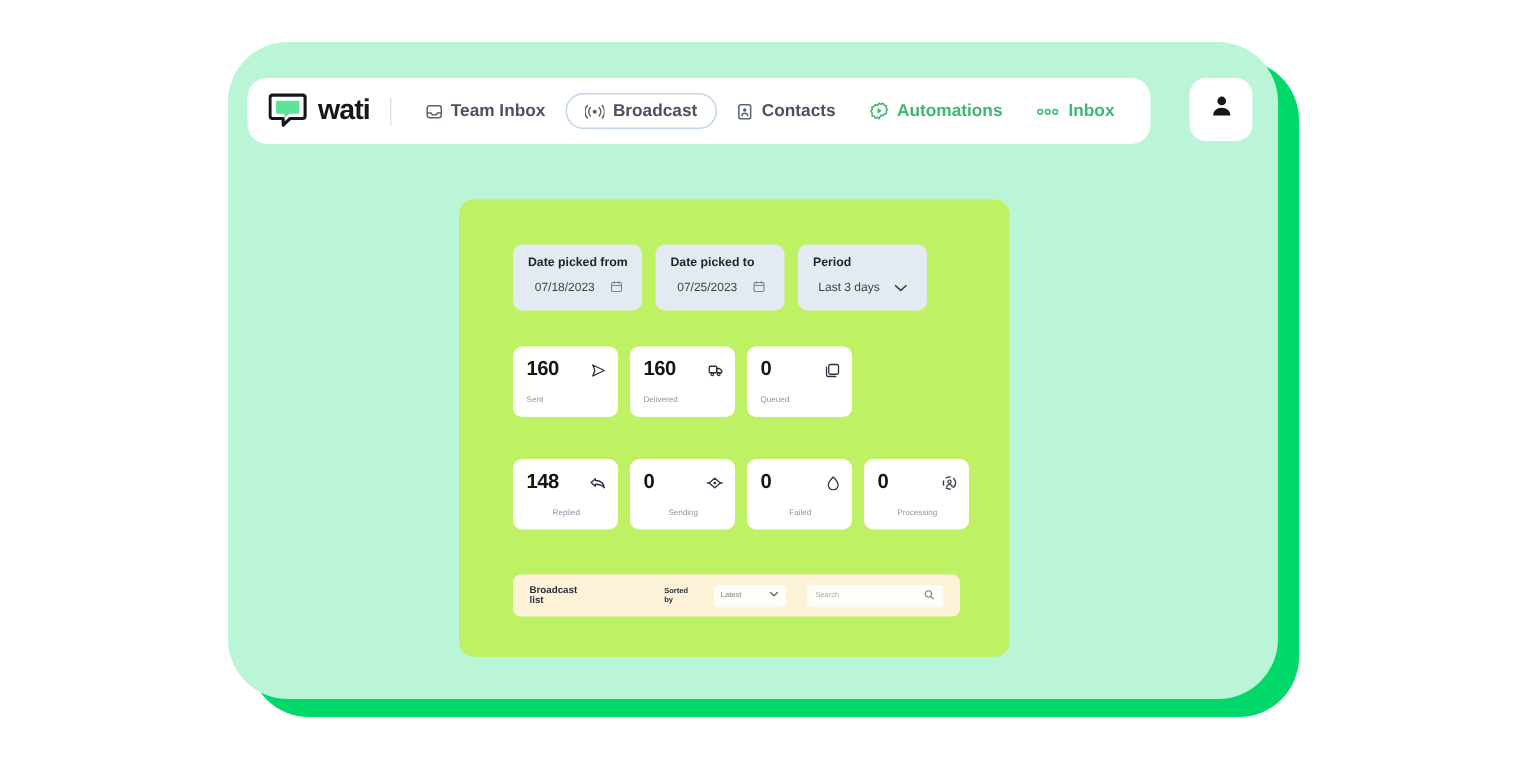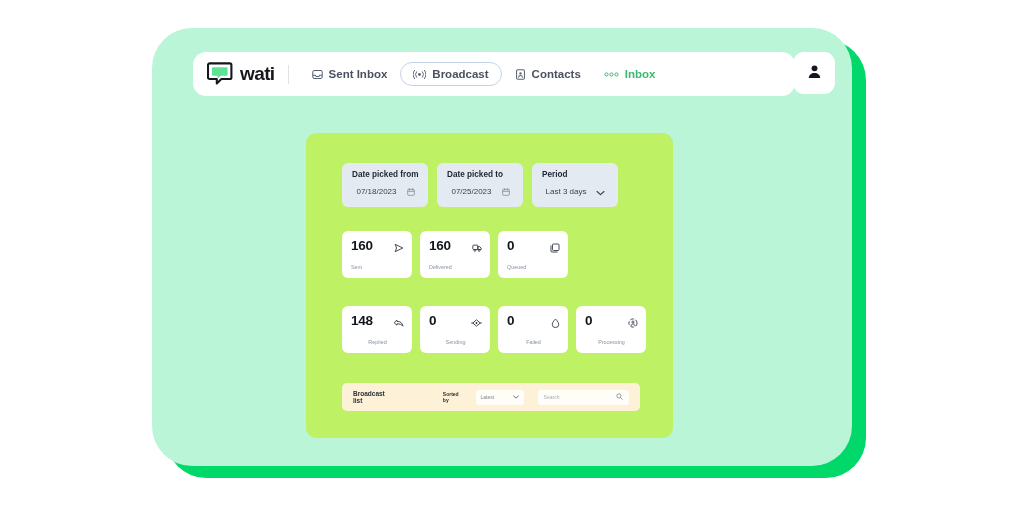--- a/index.html
+++ b/index.html
@@ -23,21 +23,21 @@
     position: absolute;
     left: 152px; top: 28px;
     width: 700px; height: 438px;
     background: #b9f5d6;
     border-radius: 40px;
   }
 
   
   .navbar {
     position: absolute;
-    left: 193px; top: 52px;
+    left: 165px; top: 52px;
     width: 602px; height: 44px;
     background: #ffffff;
     border-radius: 13px;
     display: flex; align-items: center;
     padding: 0 14px;
   }
   .logo { display: flex; align-items: center; gap: 7px; }
   .logo-mark { width: 26px; height: 24px; position: relative; }
   .logo-text {
     font-size: 19px; font-weight: bold; color: #15171c;
@@ -165,21 +165,21 @@
 
     <div class="nav-items">
 
       <div class="nav-item">
         <span class="nav-ic">
           <svg width="11" height="11" viewBox="0 0 14 14">
             <rect x="1" y="2" width="12" height="10" rx="2" fill="none" stroke="#5a6374" stroke-width="1.3"></rect>
             <path d="M1 8h3.3l1 1.6h3.4l1-1.6H13" fill="none" stroke="#5a6374" stroke-width="1.3" stroke-linejoin="round"></path>
           </svg>
         </span>
-        <span>Sent Inbox</span>
+        <span>Team Inbox</span>
       </div>
 
       <div class="nav-item active">
         <span class="nav-ic">
           <svg width="13" height="11" viewBox="0 0 16 12">
             <circle cx="8" cy="6" r="1.7" fill="#5a6374"></circle>
             <path d="M4.4 2.6a5 5 0 0 0 0 6.8M11.6 2.6a5 5 0 0 1 0 6.8" fill="none" stroke="#5a6374" stroke-width="1.2" stroke-linecap="round"></path>
             <path d="M1.9 0.8a8 8 0 0 0 0 10.4M14.1 0.8a8 8 0 0 1 0 10.4" fill="none" stroke="#5a6374" stroke-width="1.2" stroke-linecap="round"></path>
           </svg>
         </span>
@@ -190,20 +190,29 @@
         <span class="nav-ic">
           <svg width="11" height="11" viewBox="0 0 14 14">
             <rect x="2" y="1" width="10" height="12" rx="1.6" fill="none" stroke="#5a6374" stroke-width="1.3"></rect>
             <circle cx="7" cy="5.6" r="1.5" fill="#5a6374"></circle>
             <path d="M4.6 10.4c0-1.4 1.1-2.2 2.4-2.2s2.4.8 2.4 2.2" fill="none" stroke="#5a6374" stroke-width="1.3" stroke-linecap="round"></path>
           </svg>
         </span>
         <span>Contacts</span>
       </div>
 
+      <div class="nav-item green">
+        <span class="nav-ic">
+          <svg width="12" height="12" viewBox="0 0 14 14">
+            <path d="M7 1l1.5.7L10.2 1l.9 1.5 1.7.4-.3 1.7 1.1 1.3-1.1 1.3.3 1.7-1.7.4-.9 1.5-1.7-.7L7 13l-1.2-1.2-1.7.7-.9-1.5-1.7-.4.3-1.7L.7 6.9 1.8 5.6 1.5 3.9l1.7-.4.9-1.5 1.7.7z" fill="none" stroke="#3bb871" stroke-width="1.2" stroke-linejoin="round"></path>
+            <path d="M5.9 4.6l3.2 2.3-3.2 2.3z" fill="#3bb871"></path>
+          </svg>
+        </span>
+        <span>Automations</span>
+      </div>
 
       <div class="nav-item green">
         <span class="nav-ic">
           <svg width="15" height="7" viewBox="0 0 18 8">
             <circle cx="3" cy="4" r="1.9" fill="none" stroke="#3bb871" stroke-width="1.2"></circle>
             <circle cx="9" cy="4" r="1.9" fill="none" stroke="#3bb871" stroke-width="1.2"></circle>
             <circle cx="15" cy="4" r="1.9" fill="none" stroke="#3bb871" stroke-width="1.2"></circle>
           </svg>
         </span>
         <span>Inbox</span>

